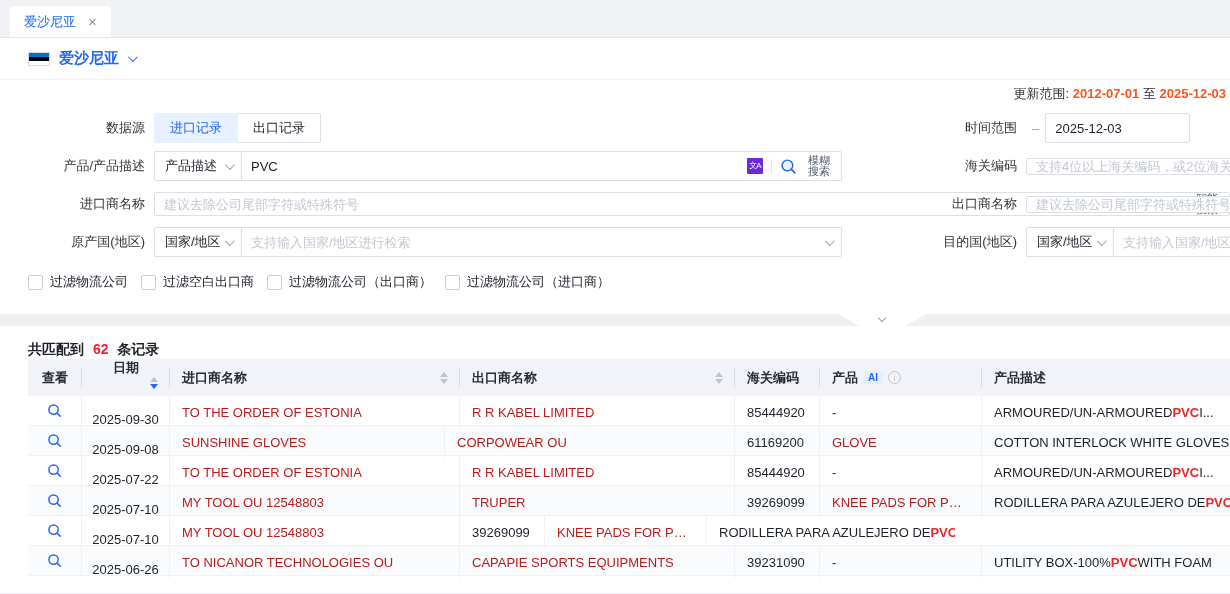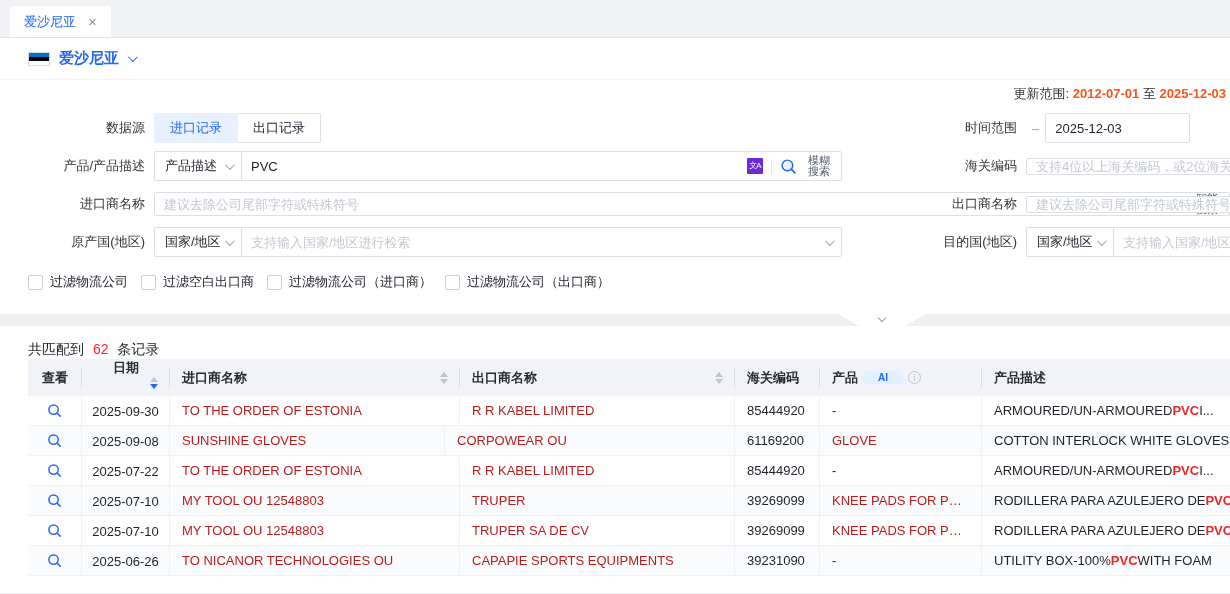--- a/index.html
+++ b/index.html
@@ -52,38 +52,38 @@
 
   .cbrow { display:flex; align-items:center; margin-top:16px; }
   .cb { display:flex; align-items:center; margin-right:13px; cursor:pointer; }
   .cb .box { width:15px; height:15px; border:1px solid #c9ced6; border-radius:2px; background:#fff; margin-right:7px; flex:none; }
 
   .collapse-tab { position:absolute; left:838px; bottom:-13px; width:88px; height:13px; background:#fff; clip-path:polygon(0 0,100% 0,74% 100%,26% 100%); display:flex; align-items:flex-start; justify-content:center; cursor:pointer; }
   .collapse-tab .chev { transform:rotate(45deg); width:6px; height:6px; margin-top:1px; }
 
   
   .results { margin-top:12px; background:#fff; height:267px; padding:15px 0 0 28px; }
-  .summary { font-size:14px; font-weight:normal; color:#1d2129; }
+  .summary { font-size:14px; font-weight:bold; color:#1d2129; }
   .summary .cnt { color:#f5222d; margin:0 5px; }
 
   .tbl { width:1202px; }
   .thead { display:flex; height:37px; background:#f1f3f8; }
   .th { position:relative; display:flex; align-items:center; padding:0 12px; font-weight:bold; color:#272c35; flex:none; }
   .th:not(:last-child)::after { content:""; position:absolute; right:0; top:9px; bottom:9px; width:1px; background:#d7dbe3; }
   .c0{width:54px; justify-content:center; padding:0;} .c1{width:88px;flex-direction:column;} .c2{width:290px;} .c3{width:275px;} .c4{width:85px;} .c5{width:162px;} .c6{width:248px;}
   .sorter { display:flex; flex-direction:column; gap:2px; margin-left:auto; }
   .sorter i { width:0; height:0; border-left:4px solid transparent; border-right:4px solid transparent; }
   .sorter .up { border-bottom:5px solid #c0c4cc; } .sorter .dn { border-top:5px solid #c0c4cc; }
   .sorter .dn.on { border-top-color:#2468f2; }
-  .ai-badge { font-size:10px; font-weight:bold; color:#2468f2; background:#e3f0ff; border-radius:2px; padding:1px 15px; margin-left:5px; }
+  .ai-badge { font-size:10px; font-weight:bold; color:#2468f2; background:#e3f0ff; border-radius:2px; padding:1px 5px; margin-left:5px; }
   .info-ic { width:13px; height:13px; border:1px solid #c0c4cc; border-radius:50%; color:#c0c4cc; font-size:9px; font-style:normal; display:flex; align-items:center; justify-content:center; margin-left:5px; font-weight:normal; }
 
   .trow { display:flex; height:30px; border-bottom:1px solid #f0f1f5; background:#fff; }
   .trow:nth-child(even) { background:#fafbfc; }
-  .tc { display:flex; align-items:center; padding:8px 12px; flex:none; overflow:hidden; white-space:nowrap; border-right:1px solid #eef0f4; }
+  .tc { display:flex; align-items:center; padding:16px 12px; flex:none; overflow:hidden; white-space:nowrap; border-right:1px solid #eef0f4; }
   .tc.c0 { justify-content:center; padding:0; cursor:pointer; }
   .tc a { color:#b91c1c; text-decoration:none; cursor:pointer; overflow:hidden; text-overflow:ellipsis; white-space:nowrap; }
   .tc .hl { color:#e8282d; font-weight:bold; }
   .tc.c6 { border-right:none; }
 </style>
 </head>
 <body>
 
 <div id="page">
 
@@ -207,25 +207,25 @@
       <label class="cb">
           <span class="box"></span>
           <span>过滤物流公司</span>
         </label>
       <label class="cb">
           <span class="box"></span>
           <span>过滤空白出口商</span>
         </label>
       <label class="cb">
           <span class="box"></span>
-          <span>过滤物流公司（进口商）</span>
+          <span>过滤物流公司（出口商）</span>
         </label>
       <label class="cb">
           <span class="box"></span>
-          <span>过滤物流公司（出口商）</span>
+          <span>过滤物流公司（进口商）</span>
         </label>
     </div>
 
     <div class="collapse-tab">
       <span class="chev gray"></span>
     </div>
   </div>
 
   <div class="results">
     <div class="summary">
@@ -364,23 +364,20 @@
             <div class="tc c0">
               <svg width="15" height="15" viewBox="0 0 16 16">
                 <circle cx="7" cy="7" r="5" fill="none" stroke="#2468f2" stroke-width="1.6"></circle>
                 <line x1="10.8" y1="10.8" x2="14.2" y2="14.2" stroke="#2468f2" stroke-width="1.6" stroke-linecap="round"></line>
               </svg>
             </div>
             <div class="tc c1">2025-07-10</div>
             <div class="tc c2">
               <a>MY TOOL OU 12548803</a>
             </div>
-            <div class="tc c3">
-              <a>TRUPER SA DE CV</a>
-            </div>
             <div class="tc c4">39269099</div>
             <div class="tc c5">
               <a>KNEE PADS FOR PVC T...</a>
             </div>
             <div class="tc c6">
               <span>RODILLERA PARA AZULEJERO DE </span>
               <span class="hl">PVC</span>
             </div>
           </div>
           <div class="trow">

